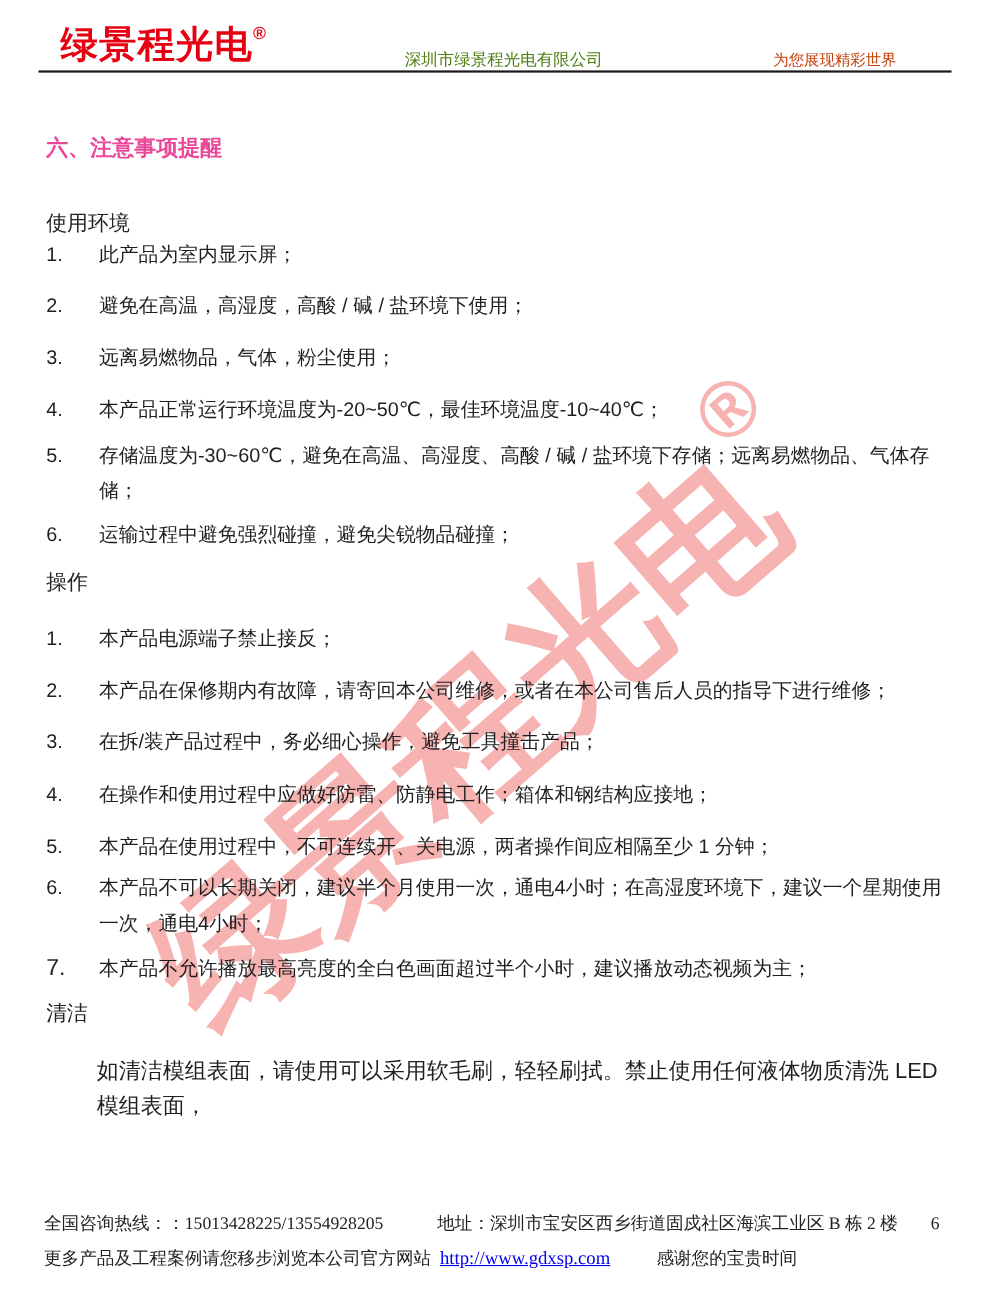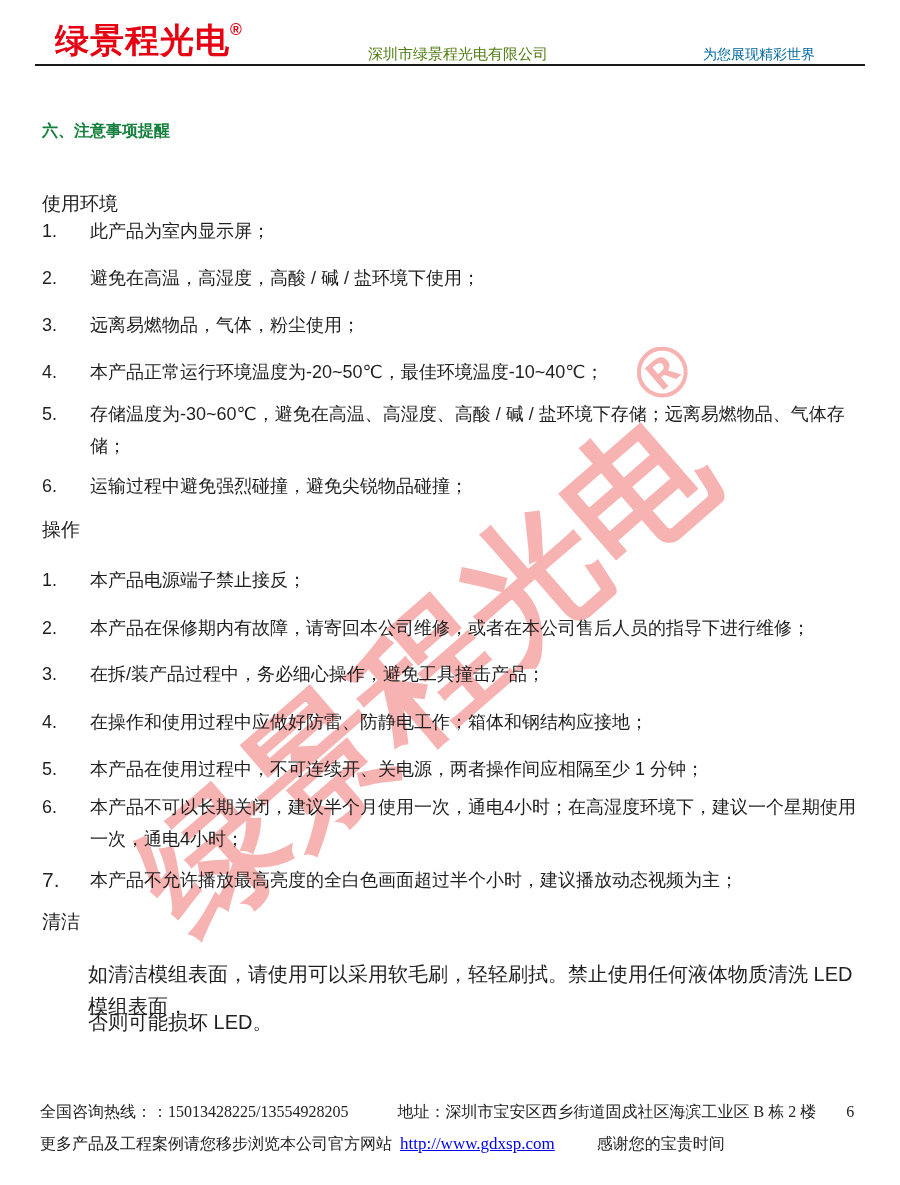--- a/index.html
+++ b/index.html
@@ -14,24 +14,24 @@
     transform:translate(-50%,-50%) rotate(-41deg);
     font-size:140px;font-weight:700;white-space:nowrap;
     z-index:0;letter-spacing:0;color:#f7b2b2;user-select:none;
   }
   .watermark .wm-reg{font-size:72px;vertical-align:95px;}
   .layer{position:absolute;inset:0;z-index:1;}
   
   .logo{position:absolute;left:55px;top:18px;font-size:34px;font-weight:700;color:#e60012;letter-spacing:1px;}
   .logo .logo-reg{font-size:16px;vertical-align:17px;letter-spacing:0;}
   .header-company{position:absolute;left:368px;top:45px;font-family:"Liberation Serif","DejaVu Serif",serif;font-size:15px;color:#4d7c0f;}
-  .header-slogan{position:absolute;left:703px;top:46px;font-family:Liberation Sans, sans-serif;font-size:14px;color:#0369a1;}
+  .header-slogan{position:absolute;left:703px;top:46px;font-family:Liberation Sans, sans-serif;font-size:14px;color:#c2410c;}
   .header-rule{position:absolute;left:35px;top:64px;width:830px;border-top:2px solid #1a1a1a;height:0;}
   
-  .doc-title{position:absolute;left:42px;top:121px;font-size:16px;font-weight:700;color:#15803d;}
+  .doc-title{position:absolute;left:42px;top:121px;font-size:20px;font-weight:700;color:#ec4899;}
   .section-head{position:absolute;left:42px;font-size:19px;color:#222;
     font-family:"Liberation Serif","DejaVu Serif",serif;line-height:28px;}
   #head-usage{top:171px;margin-top:19px;}
   #head-operation{top:516px;}
   #head-cleaning{top:908px;}
   .item{position:absolute;left:42px;width:820px;display:flex;font-size:18px;line-height:32px;color:#1f1f1f;}
   .item .num{flex:0 0 48px;width:48px;}
   .item .txt{flex:1;}
   .num-big{font-size:21px;}
   
@@ -121,21 +121,20 @@
       <span class="num">6.</span>
       <span class="txt">本产品不可以长期关闭，建议半个月使用一次，通电4小时；在高湿度环境下，建议一个星期使用一次，通电4小时；</span>
     </div>
     <div class="item" id="o7">
       <span class="num num-big">7.</span>
       <span class="txt">本产品不允许播放最高亮度的全白色画面超过半个小时，建议播放动态视频为主；</span>
     </div>
 
     <div class="section-head" id="head-cleaning">清洁</div>
     <div class="para-line" id="p1">如清洁模组表面，请使用可以采用软毛刷，轻轻刷拭。禁止使用任何液体物质清洗 LED 模组表面，</div>
-    <div class="para-line" id="p2">否则可能损坏 LED。</div>
 
     <div class="footer-line" id="footer1">
       <span>全国咨询热线：：</span><span>15013428225/13554928205</span>
       <span class="seg-address">地址：</span><span>深圳市宝安区西乡街道固戍社区海滨工业区 B 栋 2 楼</span>
       <span class="page-num">6</span>
     </div>
     <div class="footer-line" id="footer2">
       <span>更多产品及工程案例请您移步浏览本公司官方网站</span><a href="#" class="website-link" style="color: rgb(0, 0, 238);">http://www.gdxsp.com</a><span class="seg-thanks">感谢您的宝贵时间</span>
     </div>
 

